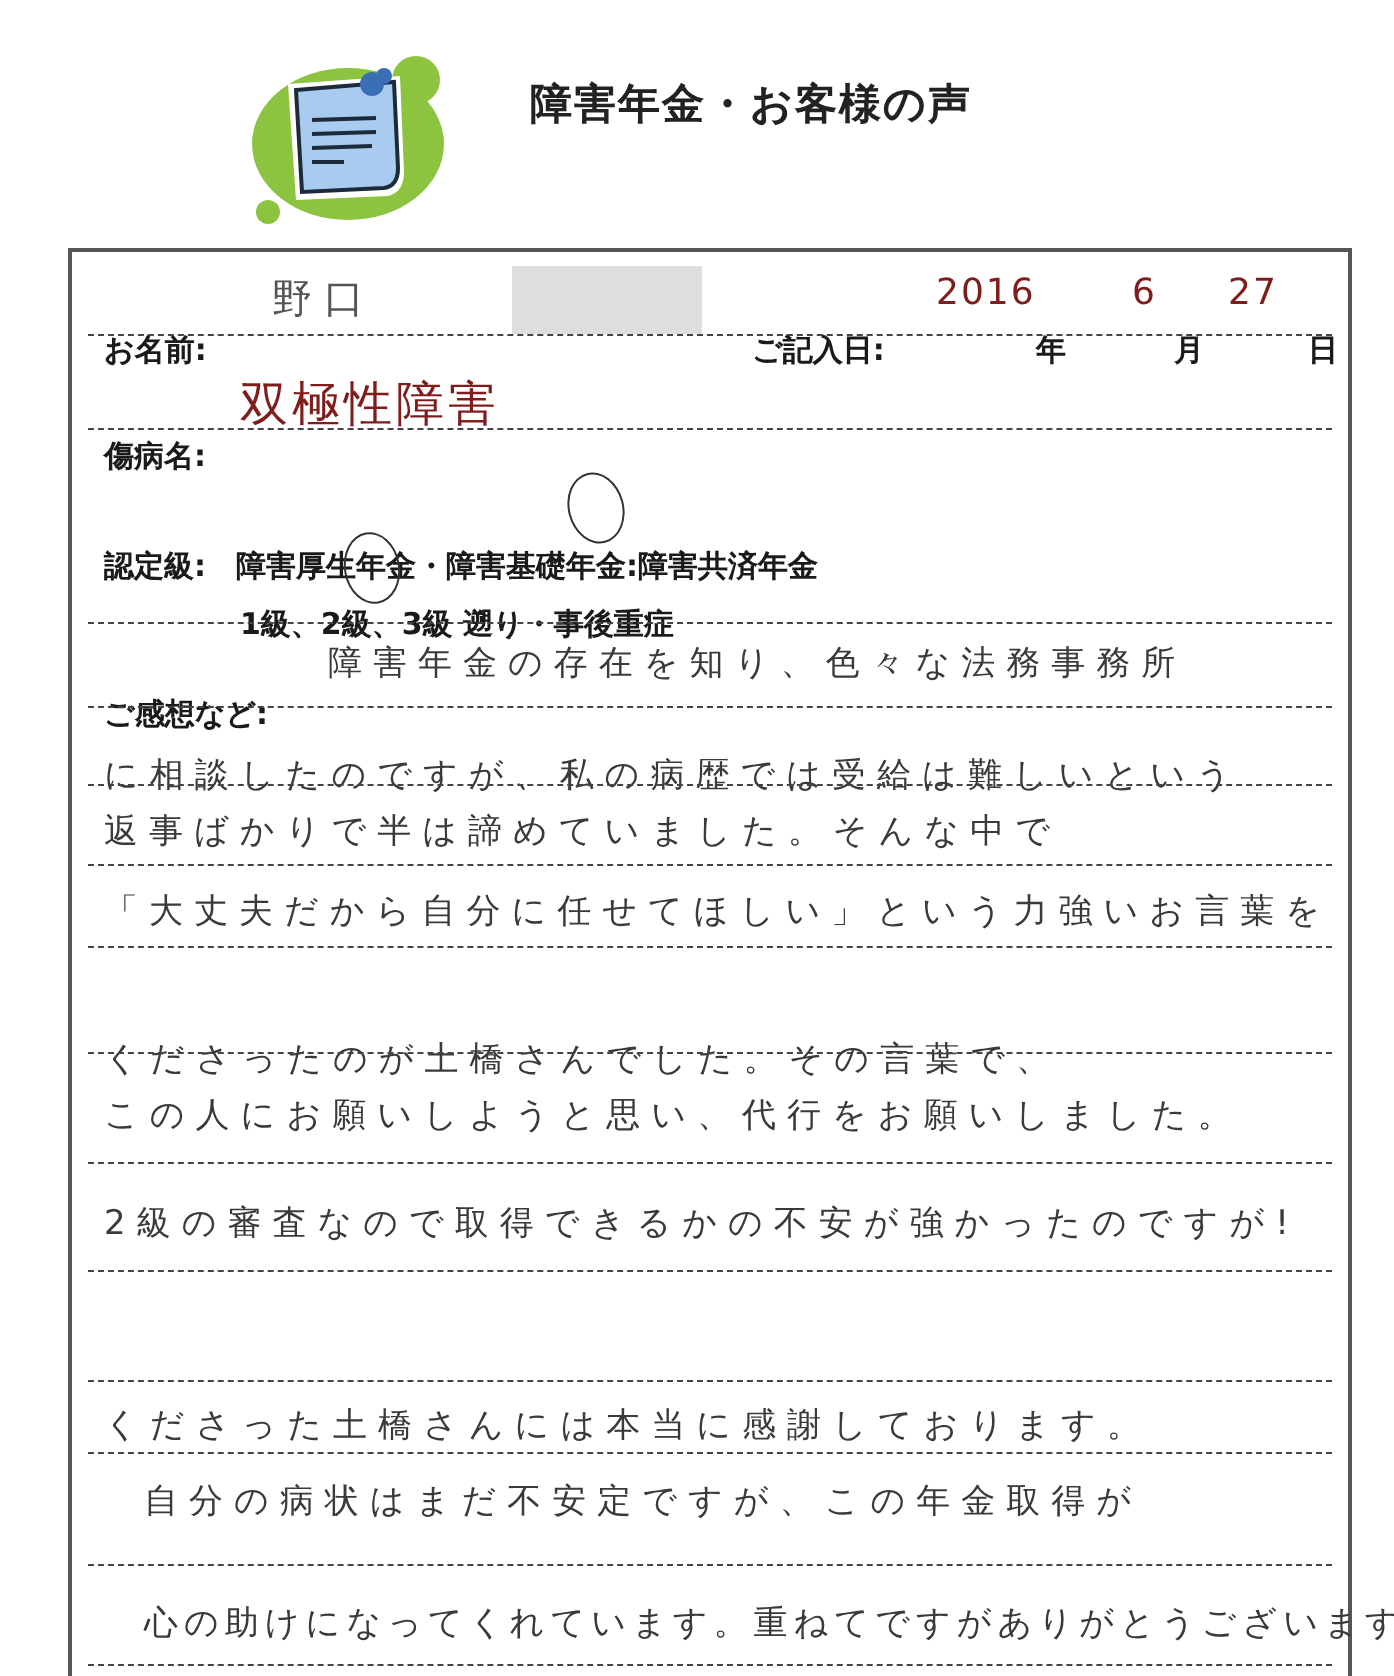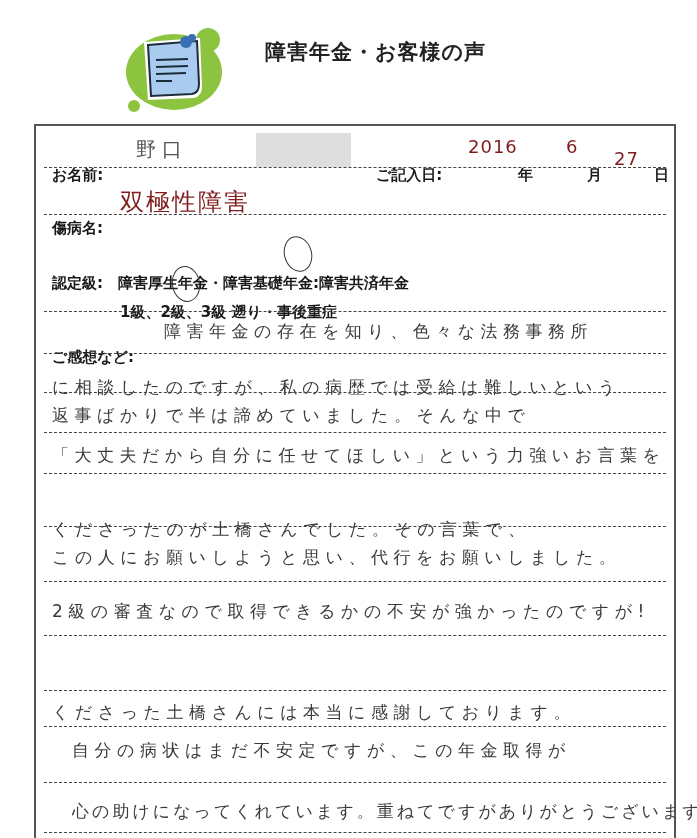--- a/index.html
+++ b/index.html
@@ -69,21 +69,21 @@
 
   <div class="label" style="left:16px; top:12px;">お名前:</div>
   <div class="hand" style="left:100px; top:10px; font-size:20px; color:#555;">野口</div>
   <div class="redact"></div>
 
   <div class="label" style="left:340px; top:12px;">ご記入日:</div>
   <div class="hand" style="left:432px; top:10px; letter-spacing:1px;">2016</div>
   <div class="label" style="left:482px; top:12px;">年</div>
   <div class="hand" style="left:530px; top:10px;">6</div>
   <div class="label" style="left:551px; top:12px;">月</div>
-  <div class="hand" style="left:578px; top:22px; letter-spacing:1px;">27</div>
+  <div class="hand" style="left:578px; top:10px; letter-spacing:1px;">27</div>
   <div class="label" style="left:618px; top:12px;">日</div>
 
   <div class="dash" style="top:41px;"></div>
 
   <div class="label" style="left:16px; top:65px;">傷病名:</div>
   <div class="hand" style="left:84px; top:60px; font-size:24px; letter-spacing:2px;">双極性障害</div>
 
   <div class="dash" style="top:88px;"></div>
 
   <div class="label" style="left:16px; top:120px;">認定級:</div>

